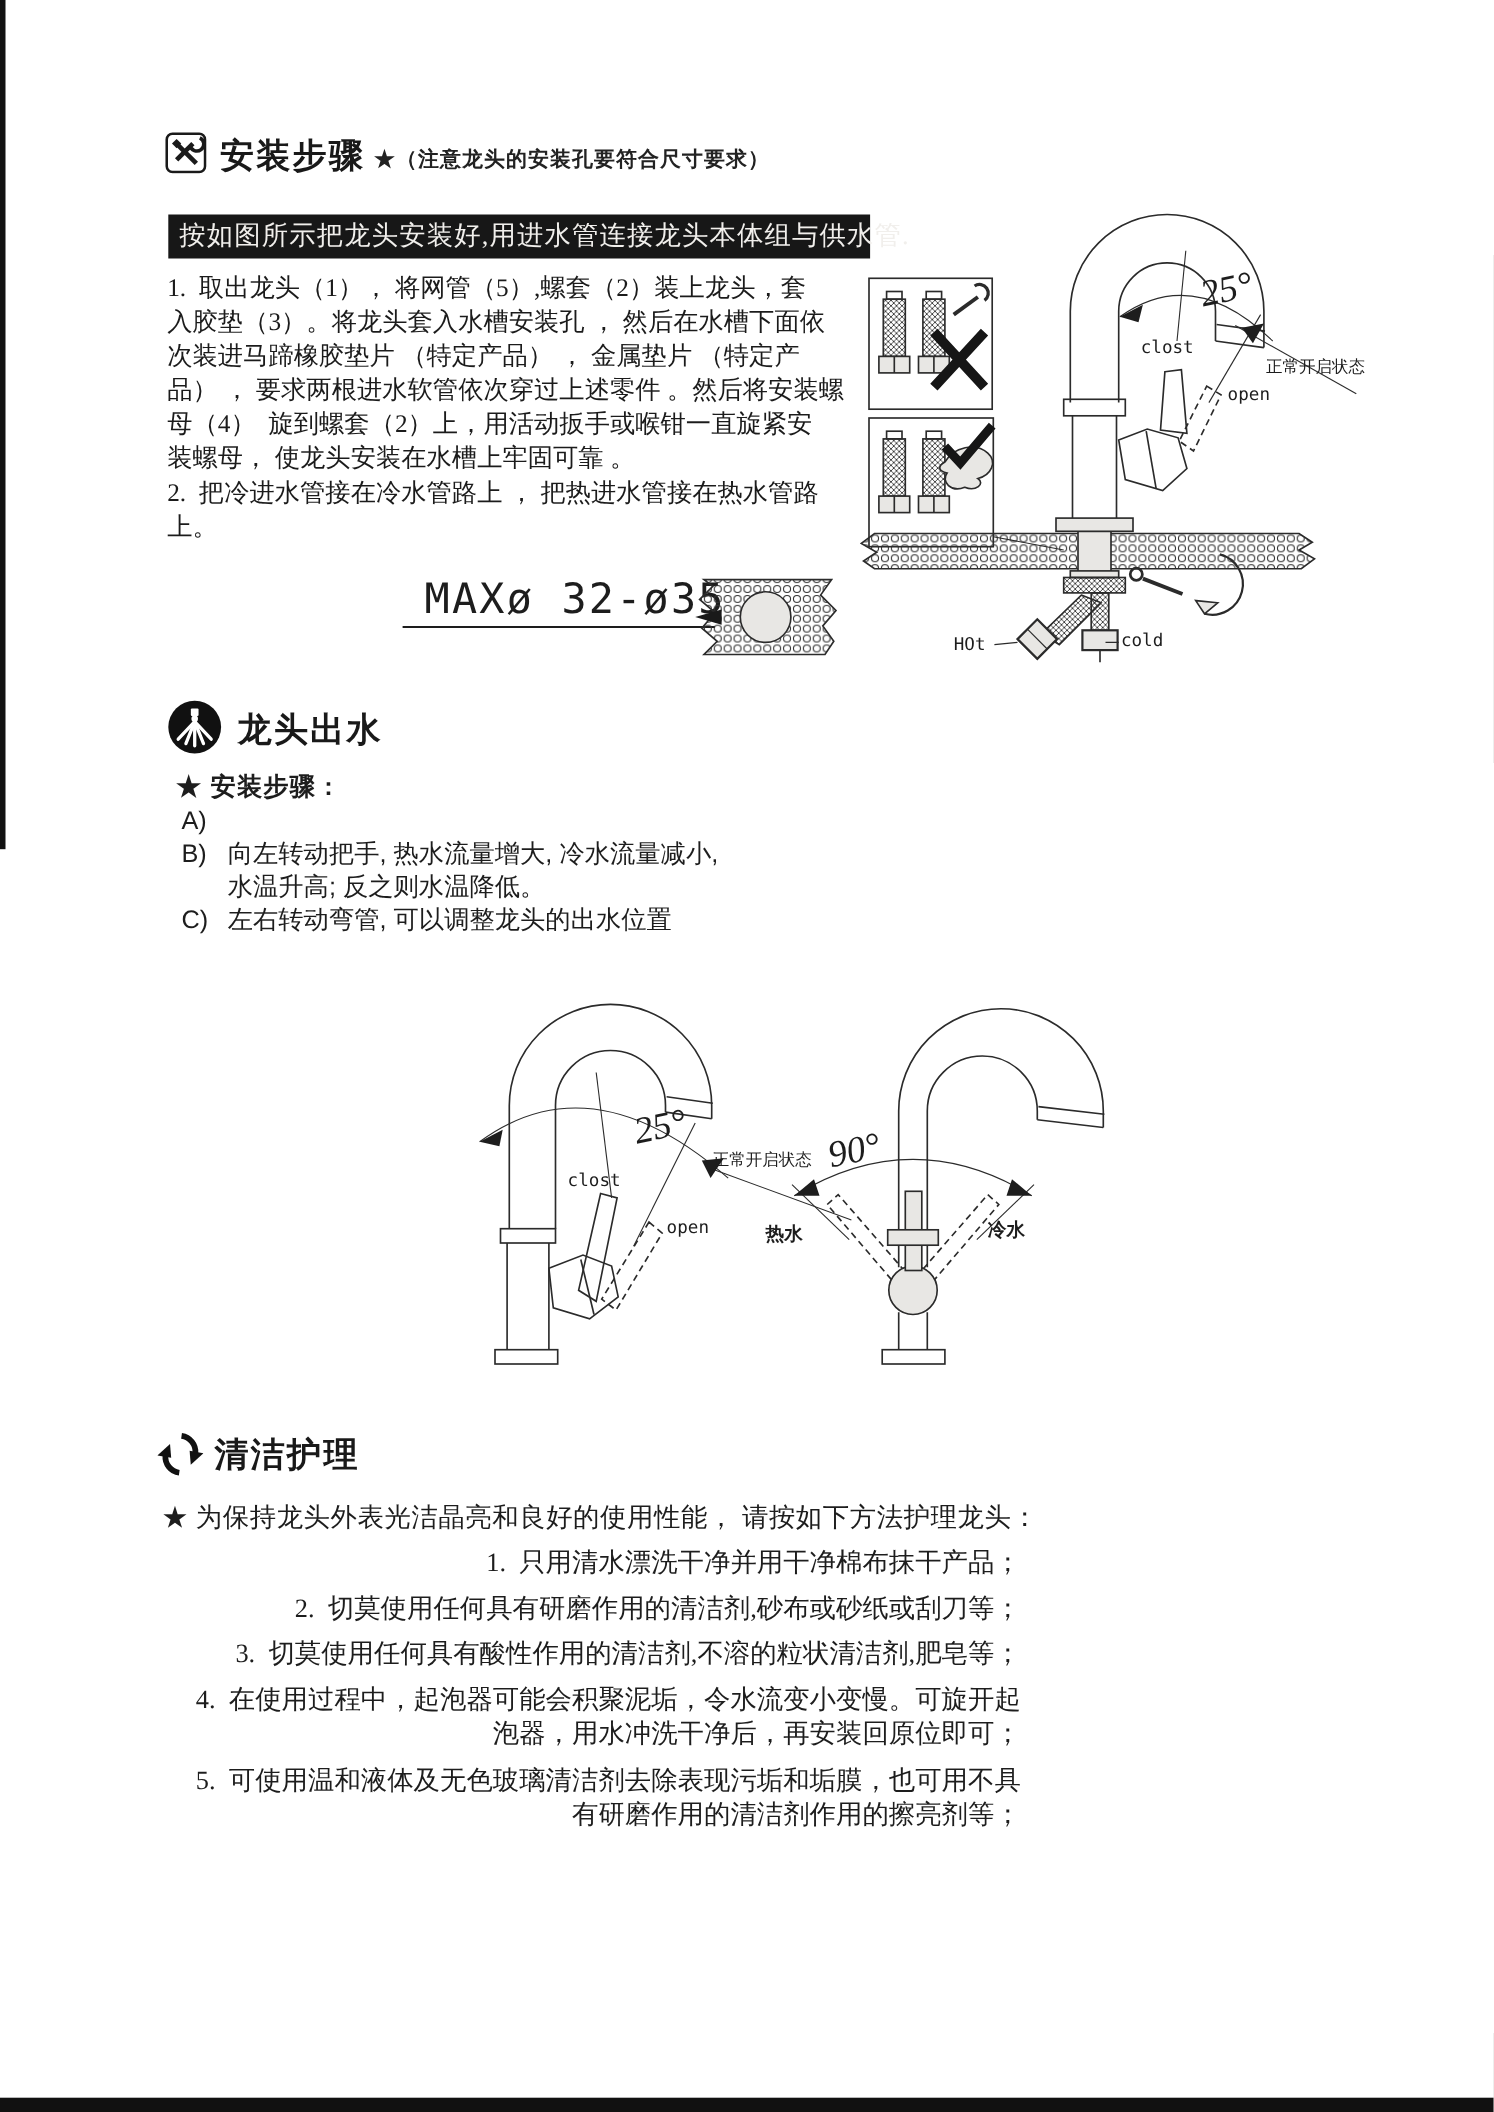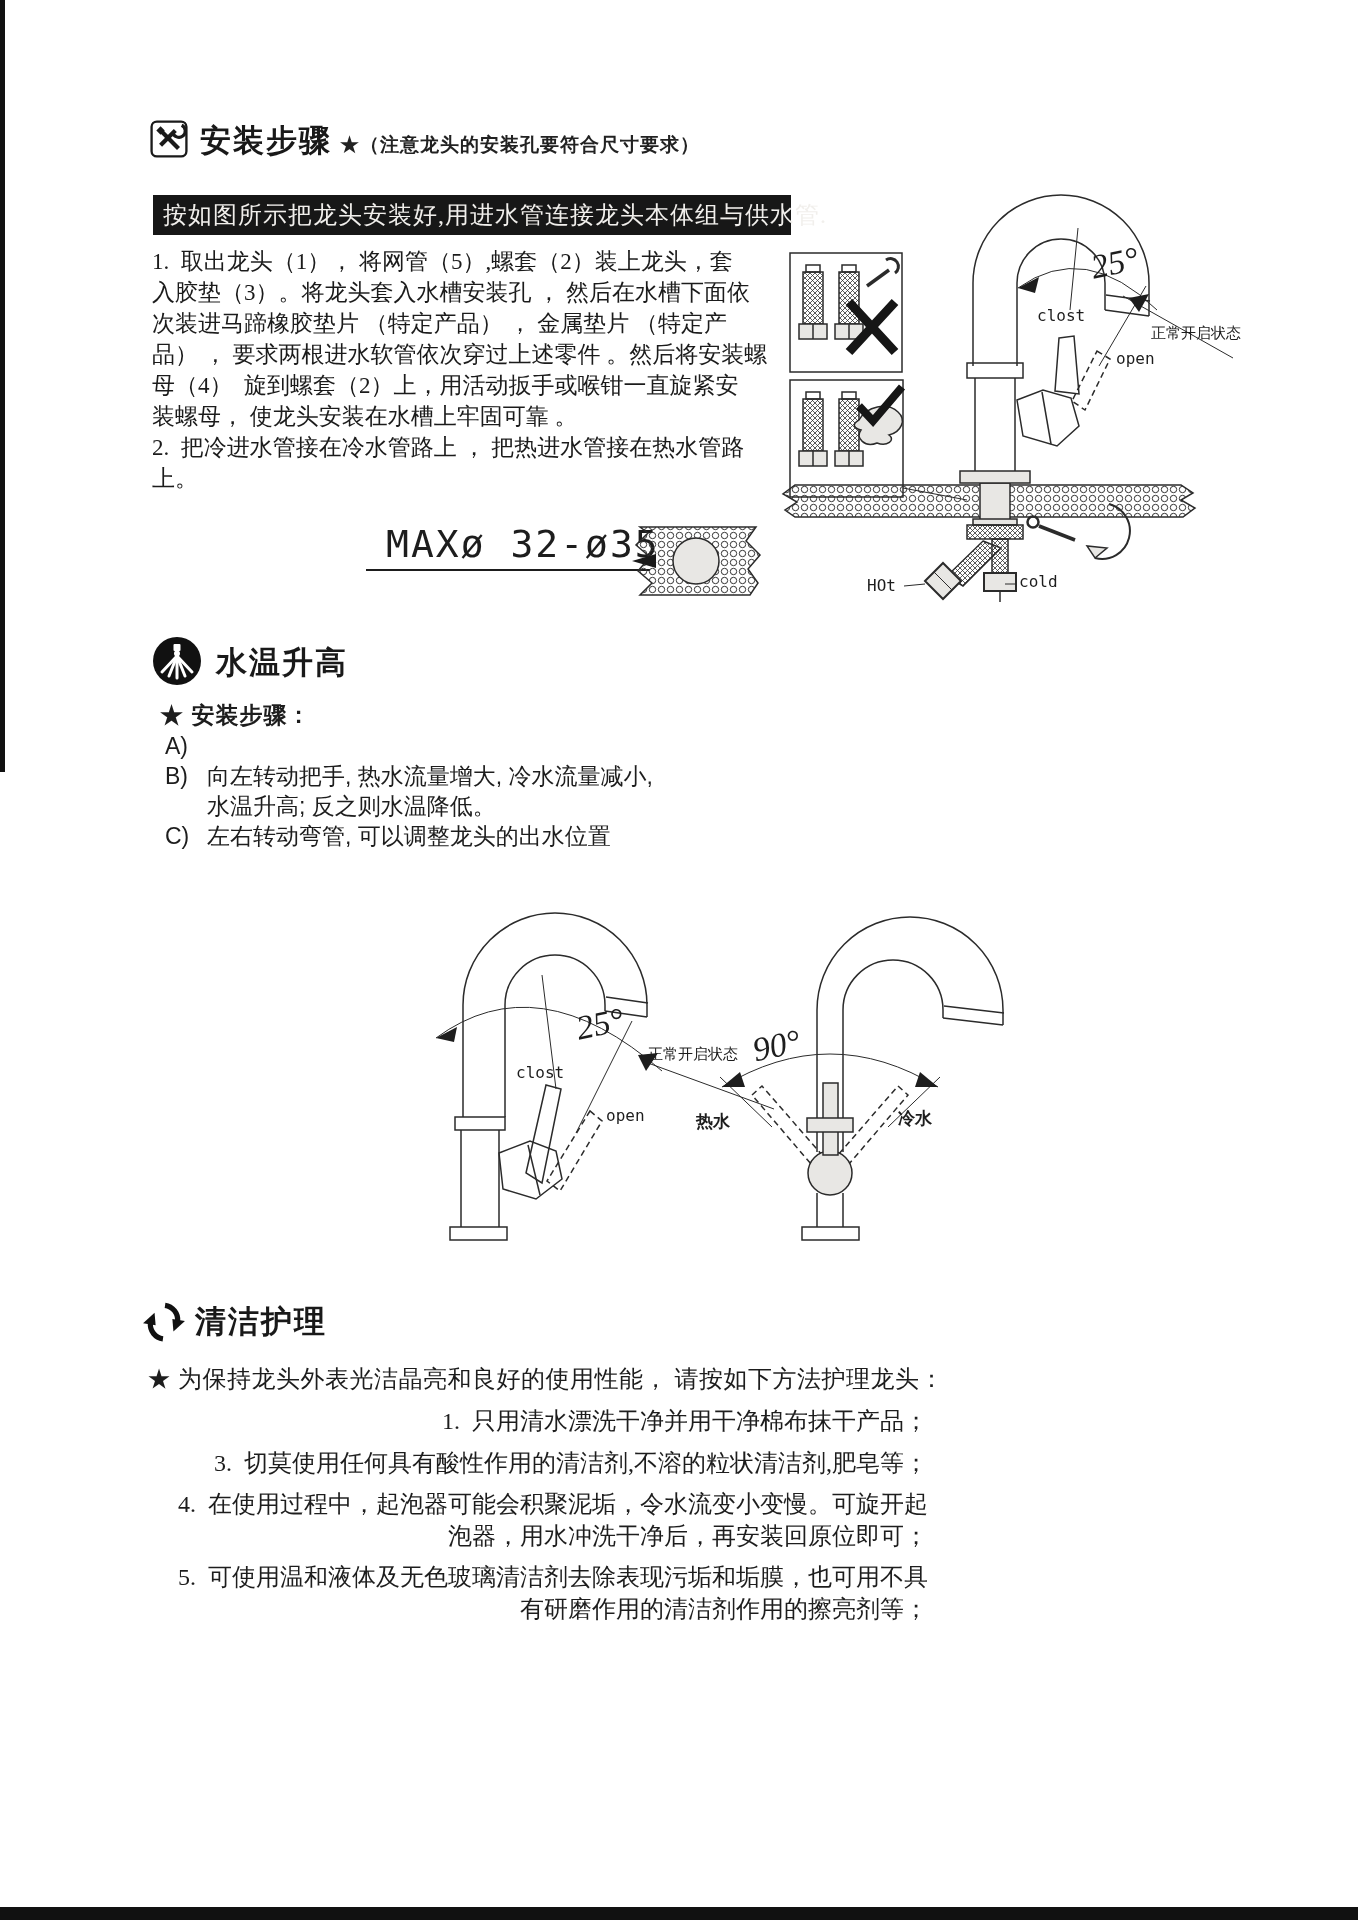--- a/index.html
+++ b/index.html
@@ -184,21 +184,21 @@
         <circle cx="25" cy="17.5" r="3" fill="#fff"></circle>
         <g stroke="#fff" stroke-width="3" stroke-linecap="round">
           <path d="M25,20 L10,36"></path>
             <path d="M25,20 L17,40"></path>
             <path d="M25,20 L25,42"></path>
           <path d="M25,20 L33,40"></path>
             <path d="M25,20 L40,36"></path>
         </g>
       </svg>
     </span>
-    <span class="sec-title" style="margin-left:14px;">水温升高</span>
+    <span class="sec-title" style="margin-left:14px;">龙头出水</span>
   </div>
 
   <div class="abs usage-sub sans">★ 安装步骤 :</div>
 
   <div class="abs usage-list sans">
     <div class="usage-row">
       <span class="usage-key">A)</span>
     </div>
     <div class="usage-row">
       <span class="usage-key">B)</span>
@@ -273,20 +273,21 @@
         <polygon points="12,26 0,24 11,14" fill="#111"></polygon>
       </svg>
     </span>
     <span class="sec-title" style="margin-left:10px;">清洁护理</span>
   </div>
 
   <div class="abs care-intro serif">★ 为保持龙头外表光洁晶亮和良好的使用性能， 请按如下方法护理龙头：</div>
 
   <div class="abs care-list serif">
     <div class="care-item">1.  只用清水漂洗干净并用干净棉布抹干产品；</div>
+    <div class="care-item">2.  切莫使用任何具有研磨作用的清洁剂,砂布或砂纸或刮刀等；</div>
     <div class="care-item">3.  切莫使用任何具有酸性作用的清洁剂,不溶的粒状清洁剂,肥皂等；</div>
     <div class="care-item">4.  在使用过程中，起泡器可能会积聚泥垢，令水流变小变慢。可旋开起
 泡器，用水冲洗干净后，再安装回原位即可；</div>
     <div class="care-item">5.  可使用温和液体及无色玻璃清洁剂去除表现污垢和垢膜，也可用不具
 有研磨作用的清洁剂作用的擦亮剂等；</div>
   </div>
 
 </div>
 
 </body></html>

